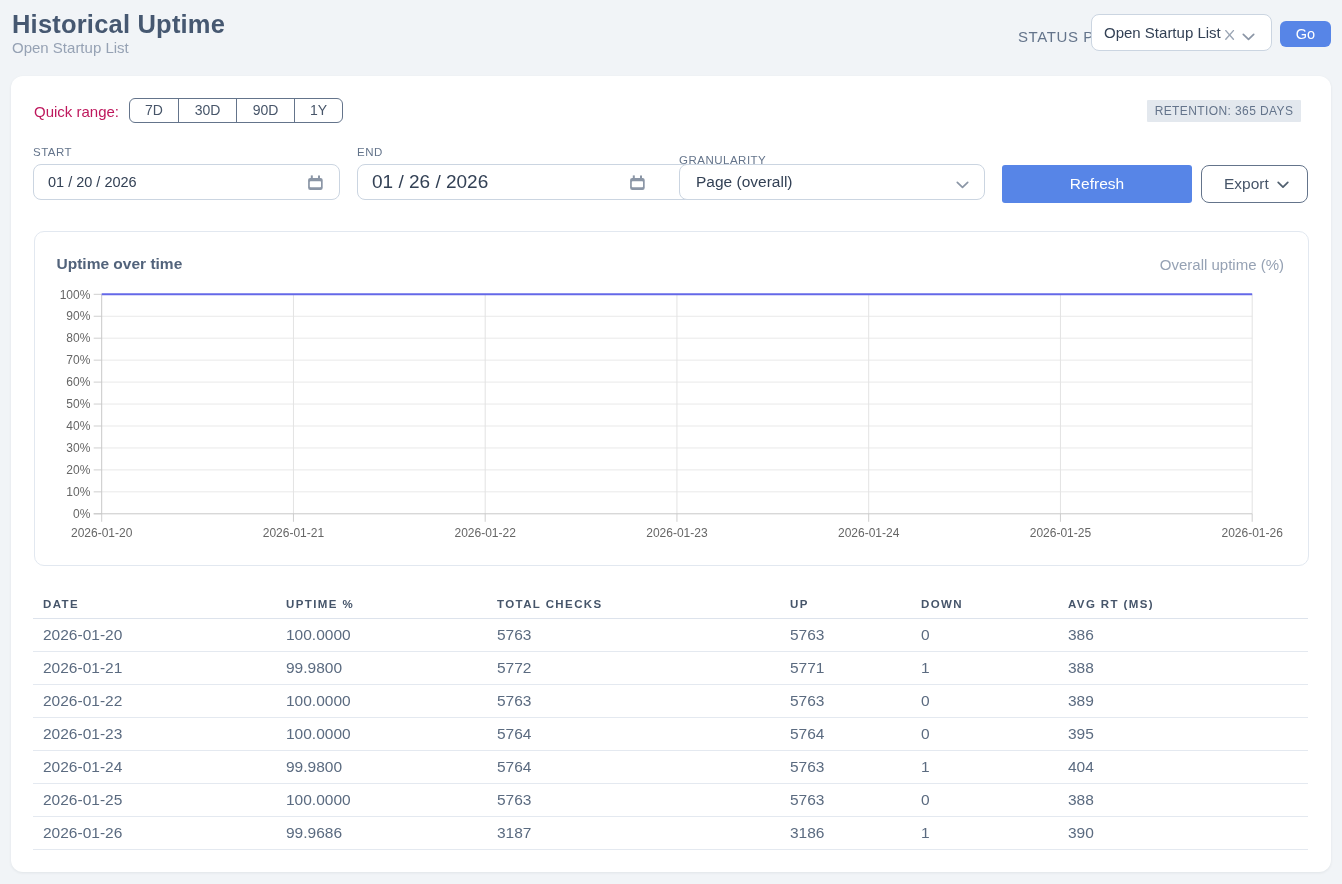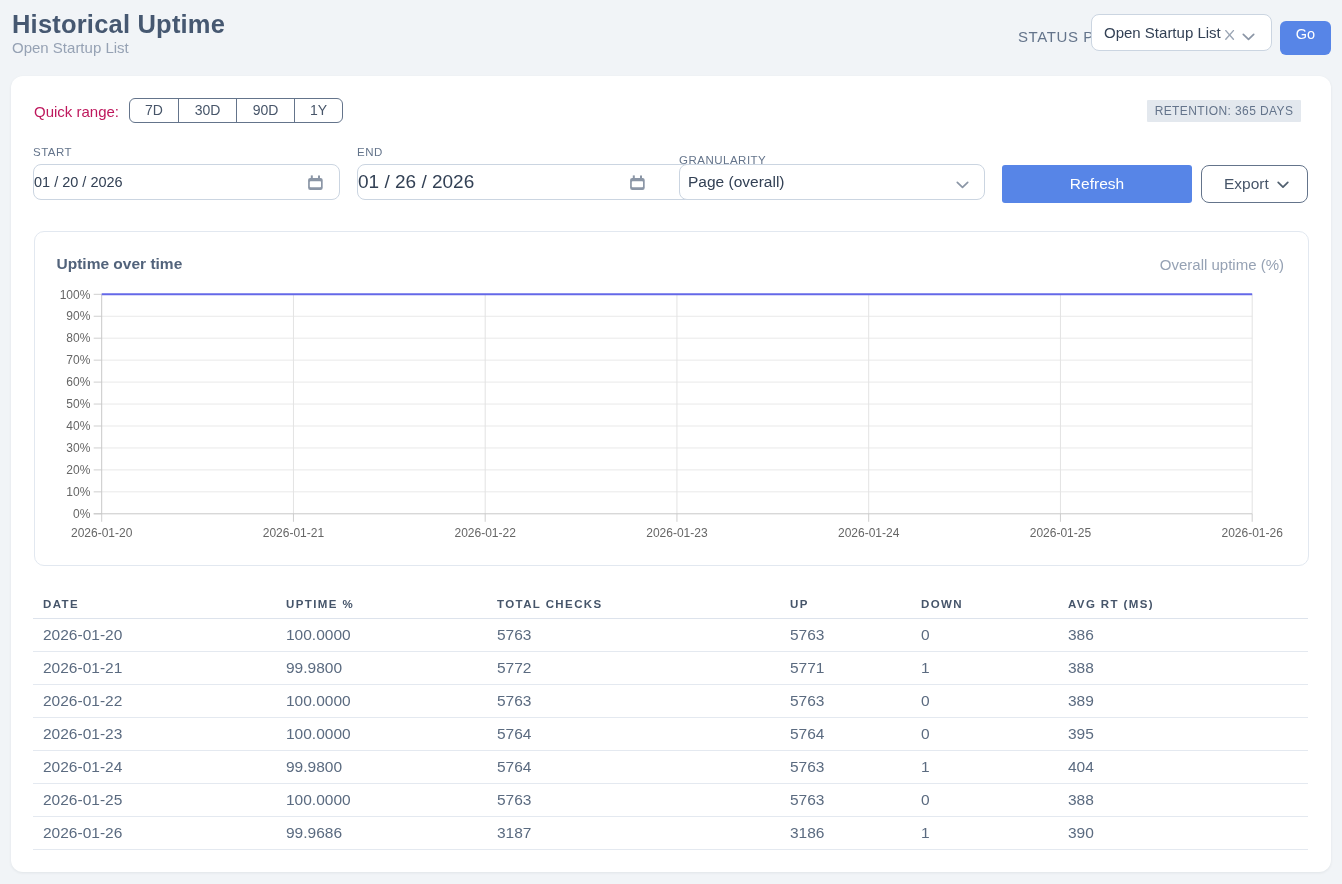--- a/index.html
+++ b/index.html
@@ -4,29 +4,29 @@
 <style>
   * { margin:0; padding:0; box-sizing:border-box; }
   html,body { width:1342px; height:884px; background:#f1f4f7; font-family:"Liberation Sans", sans-serif; }
   .page { position:relative; width:1342px; height:884px; overflow:hidden; }
   .abs { position:absolute; }
   h1 { position:absolute; left:12px; top:9.5px; font-size:25.5px; font-weight:700; color:#465871; letter-spacing:0.2px; }
   .sub { position:absolute; left:12px; top:39px; font-size:15px; color:#96a2b4; }
   .sp-label { position:absolute; left:1002px; top:28px; font-size:15px; color:#64748b; letter-spacing:0.6px;margin-left:16px; }
   .sp-select { position:absolute; left:1091px; top:14px; width:181px; height:37px; background:#fff; border:1px solid #cbd5e1; border-radius:8px; }
   .sp-text { position:absolute; left:12px; top:8.5px; font-size:15px; color:#334155; }
-    .go { position:absolute; left:1280px; top:21px; width:51px; height:34px; background:#5785e7; border-radius:6px; color:#fff; font-size:14.5px; text-align:center; line-height:26px; }
+    .go { position:absolute; left:1280px; top:21px; width:51px; height:26px; background:#5785e7; border-radius:6px; color:#fff; font-size:14.5px; text-align:center; line-height:26px; }
   .card { position:absolute; left:11px; top:76px; width:1320px; height:796px; background:#fff; border-radius:12px; box-shadow:0 1px 3px rgba(15,23,42,0.07); }
   .qr-label { position:absolute; left:34px; top:103px; font-size:15px; color:#be185d; }
   .seg { position:absolute; left:129px; top:98px; height:25px; display:flex; border:1px solid #64748b; border-radius:6px; background:#fff; }
   .seg span { display:block; font-size:14px; color:#475569; line-height:23px; text-align:center; border-right:1px solid #64748b; }
   .seg span:last-child { border-right:none; }
   .badge { position:absolute; left:1147px; top:100px; width:154px; height:22px; background:#e3e8ee; border-radius:1px; font-size:12px; font-weight:400; color:#64748b; letter-spacing:0.4px; text-align:center; line-height:22px; }
   .flabel { position:absolute; font-size:11.5px; color:#64748b; letter-spacing:0.5px; font-weight:500; top:146px; }
-  .input { position:absolute; top:164px; height:36px; background:#fff; border:1px solid #cbd5e1; border-radius:8px; font-size:15px; color:#334155; line-height:34px; }
+  .input { position:absolute; top:164px; height:36px; background:#fff; border:1px solid #cbd5e1; border-radius:8px; font-size:15px; color:#334155; line-height:34px; padding-left:14px; }
   .btn-refresh { position:absolute; left:1002px; top:165px; width:190px; height:38px; background:#5785e7; border-radius:3px; color:#fff; font-size:15.5px; text-align:center; line-height:38px; }
   .btn-export { position:absolute; left:1201px; top:165px; width:107px; height:38px; background:#fff; border:1px solid #64748b; border-radius:8px; color:#475569; font-size:15.5px; line-height:36px; padding-left:22px; }
   .chartcard { position:absolute; left:34px; top:231px; width:1275px; height:335px; border:1px solid #e2e8f0; border-radius:10px; background:#fff; }
   .ct { position:absolute; left:56.5px; top:254.5px; font-size:15.5px; font-weight:700; color:#52637b; }
   .cr { position:absolute; right:58px; top:256px; font-size:15px; color:#96a2b4; }
   .tbl { position:absolute; left:33px; top:591px; width:1275px; border-collapse:collapse; table-layout:fixed; }
   .tbl th { font-size:11.5px; font-weight:bold; color:#46556a; letter-spacing:1.4px; text-align:left; padding:0 0 0 10px; height:27px; border-bottom:1px solid #dde3ec; }
   .tbl td { font-size:15.5px; color:#5b6b80; padding:0 0 0 10px; height:33px; border-bottom:1px solid #e4e9f0; }
 </style>
 </head>
@@ -56,21 +56,21 @@
       <span style="width:47px;">1Y</span>
   </div>
   <div class="badge">RETENTION: 365 DAYS</div>
 
   <div class="flabel" style="left:33px;">START</div>
   <div class="flabel" style="left:357px;">END</div>
   <div class="flabel" style="left:679px;margin-top:8px;">GRANULARITY</div>
 
   <div class="input" style="left:33px; width:307px; font-size:14.5px;">01 / 20 / 2026</div>
   <div class="input" style="left:357px; width:340px; font-size:19px;">01 / 26 / 2026</div>
-  <div class="input" style="left:679px; width:306px; font-size:15.5px; padding-left:8px;">Page (overall)</div>
+  <div class="input" style="left:679px; width:306px; font-size:15.5px; padding-left:16px;">Page (overall)</div>
 
   <svg class="abs" style="left:307.5px; top:174.5px;" width="15" height="16" viewBox="0 0 15 16">
       <rect x="0.1" y="2.9" width="14.6" height="12.1" rx="2.2" fill="#8b96a6"></rect>
       <rect x="1.8" y="6.3" width="11.2" height="6" rx="0.7" fill="#ffffff"></rect>
       <line x1="3.8" y1="0.4" x2="3.8" y2="3.2" stroke="#8b96a6" stroke-width="2"></line>
       <line x1="11.0" y1="0.4" x2="11.0" y2="3.2" stroke="#8b96a6" stroke-width="2"></line>
     </svg>
   <svg class="abs" style="left:630px; top:174.5px;" width="15" height="16" viewBox="0 0 15 16">
       <rect x="0.1" y="2.9" width="14.6" height="12.1" rx="2.2" fill="#8b96a6"></rect>
       <rect x="1.8" y="6.3" width="11.2" height="6" rx="0.7" fill="#ffffff"></rect>

